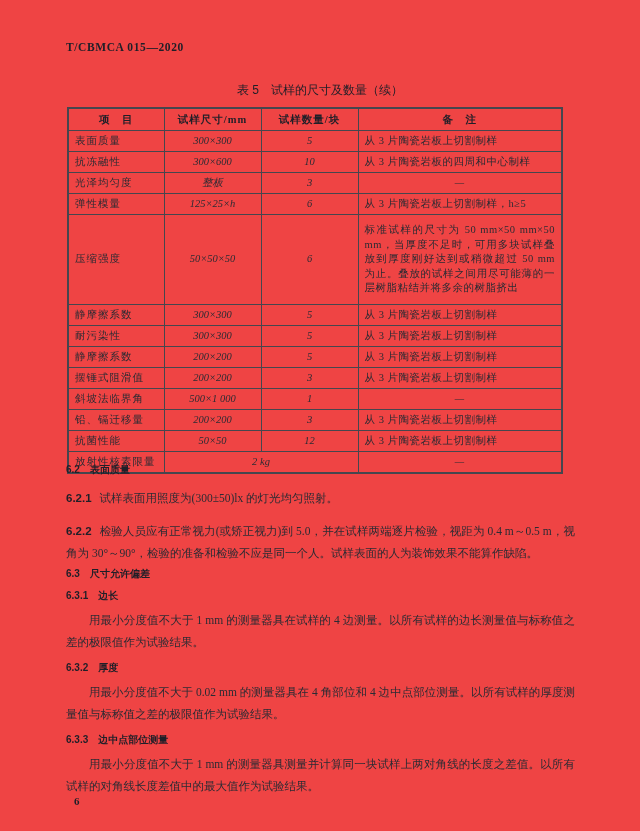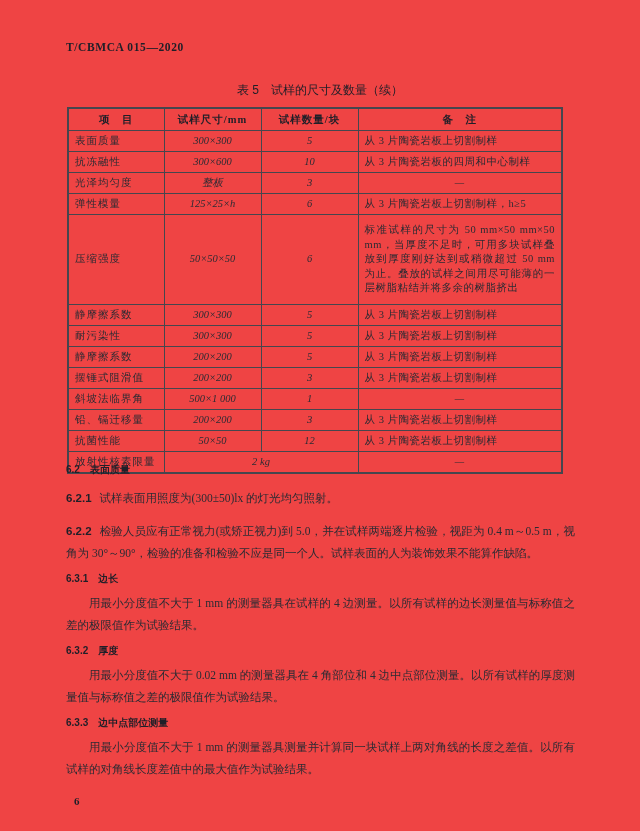--- a/index.html
+++ b/index.html
@@ -184,20 +184,21 @@
           <td class="c-center" colspan="2">2 kg</td>
           <td class="c-note c-center">—</td>
         </tr>
       </tbody>
   </table>
 
   <div class="sections">
       <div class="sec-heading h2"><span class="sec-num">6.2</span><span class="sec-title">表面质量</span></div>
       <p class="para num-para"><span class="sec-num">6.2.1</span>试样表面用照度为(300±50)lx 的灯光均匀照射。</p>
       <p class="para num-para two-line"><span class="sec-num">6.2.2</span>检验人员应有正常视力(或矫正视力)到 5.0，并在试样两端逐片检验，视距为 0.4 m～0.5 m，视角为 30°～90°，检验的准备和检验不应是同一个人。试样表面的人为装饰效果不能算作缺陷。</p>
+      <div class="sec-heading h2"><span class="sec-num">6.3</span><span class="sec-title">尺寸允许偏差</span></div>
       <div class="sec-heading h3"><span class="sec-num">6.3.1</span><span class="sec-title">边长</span></div>
       <p class="para indent">用最小分度值不大于 1 mm 的测量器具在试样的 4 边测量。以所有试样的边长测量值与标称值之差的极限值作为试验结果。</p>
       <div class="sec-heading h3"><span class="sec-num">6.3.2</span><span class="sec-title">厚度</span></div>
       <p class="para indent">用最小分度值不大于 0.02 mm 的测量器具在 4 角部位和 4 边中点部位测量。以所有试样的厚度测量值与标称值之差的极限值作为试验结果。</p>
       <div class="sec-heading h3"><span class="sec-num">6.3.3</span><span class="sec-title">边中点部位测量</span></div>
       <p class="para indent">用最小分度值不大于 1 mm 的测量器具测量并计算同一块试样上两对角线的长度之差值。以所有试样的对角线长度差值中的最大值作为试验结果。</p>
     </div>
 
   <div class="page-number">6</div>
 

